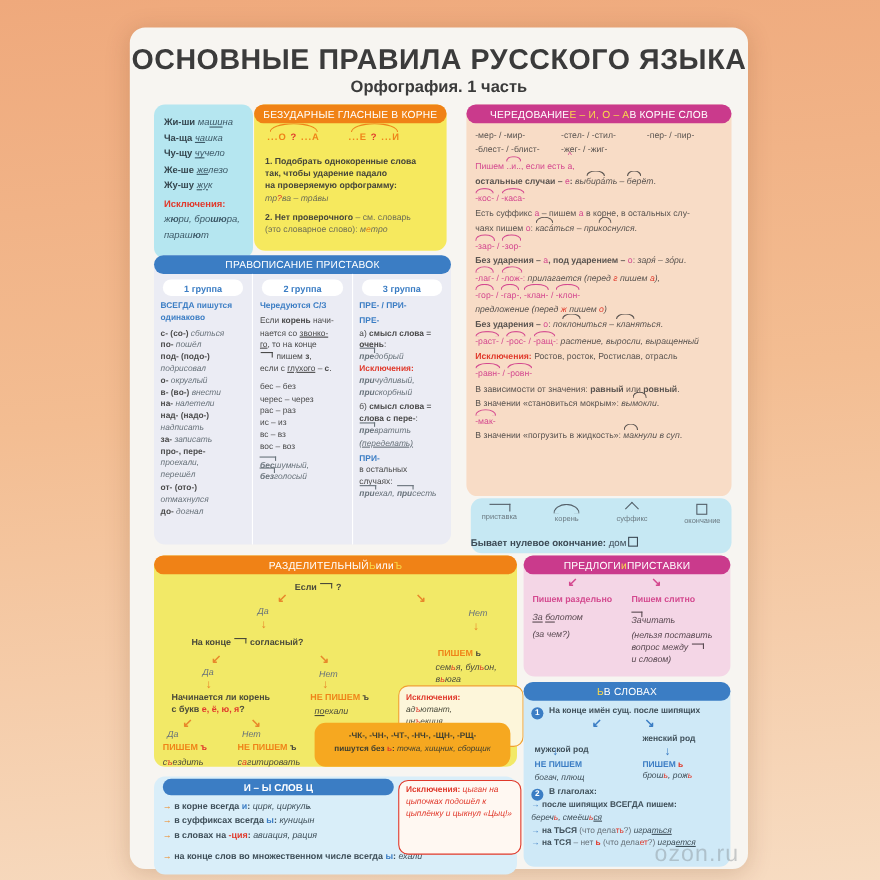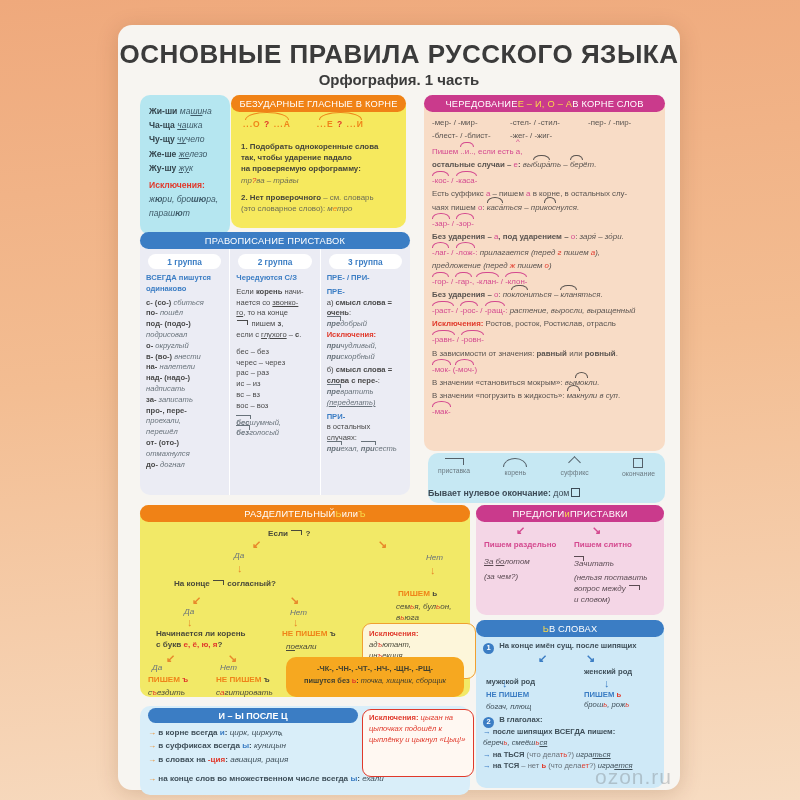--- a/index.html
+++ b/index.html
@@ -137,31 +137,30 @@
           <div class="ln "><span class="c3">-мер- / -мир-</span><span class="c3">-стел- / -стил-</span><span>-пер- / -пир-</span></div>
           <div class="ln "><span class="c3">-блест- / -блист-</span><span>-жег- / -жиг-</span></div>
           <div class="ln gap"><span class="pink">Пишем </span><span class="pink arc">..и..</span><span class="pink">, если есть </span><span class="pink sfx">а</span><span class="pink">,</span></div>
           <div class="ln "><span class="b">остальные случаи – </span><span class="pink">е</span><span class="b">: </span><span class="it">вы</span><span class="it arc">бира́</span><span class="it">ть</span><span> – </span><span class="it arc">бер</span><span class="it">ёт</span><span>.</span></div>
           <div class="ln gap"><span class="pink arc">-кос-</span><span class="pink"> / </span><span class="pink arc">-каса-</span></div>
           <div class="ln "><span>Есть суффикс </span><span class="pink">а</span><span> – пишем </span><span class="pink">а</span><span> в корне, в остальных слу-</span></div>
           <div class="ln "><span>чаях пишем </span><span class="pink">о</span><span>: </span><span class="it arc">каса́</span><span class="it">ться</span><span> – </span><span class="it">при</span><span class="it arc">кос</span><span class="it">нулся</span><span>.</span></div>
           <div class="ln gap"><span class="pink arc">-зар-</span><span class="pink"> / </span><span class="pink arc">-зор-</span></div>
           <div class="ln "><span class="b">Без ударения – </span><span class="pink">а</span><span class="b">, под ударением – </span><span class="pink">о</span><span>: </span><span class="it">заря́ – зо́ри</span><span>.</span></div>
           <div class="ln gap"><span class="pink arc">-лаг-</span><span class="pink"> / </span><span class="pink arc">-лож-</span><span class="pink">: </span><span class="it">прилагается (перед </span><span class="it red">г</span><span class="it"> пишем </span><span class="it red">а</span><span class="it">),</span></div>
+          <div class="ln gap"><span class="pink arc">-гор-</span><span class="pink"> / </span><span class="pink arc">-гар-</span><span class="pink">,  </span><span class="pink arc">-клан-</span><span class="pink"> / </span><span class="pink arc">-клон-</span></div>
           <div class="ln "><span class="it">предложение (перед </span><span class="it red">ж</span><span class="it"> пишем </span><span class="it red">о</span><span class="it">)</span></div>
-          <div class="ln gap"><span class="pink arc">-гор-</span><span class="pink"> / </span><span class="pink arc">-гар-</span><span class="pink">,  </span><span class="pink arc">-клан-</span><span class="pink"> / </span><span class="pink arc">-клон-</span></div>
           <div class="ln "><span class="b">Без ударения – </span><span class="pink">о</span><span>: </span><span class="it">по</span><span class="it arc">клон</span><span class="it">иться</span><span> – </span><span class="it arc">клан</span><span class="it">яться</span><span>.</span></div>
           <div class="ln gap"><span class="pink arc">-раст-</span><span class="pink"> / </span><span class="pink arc">-рос-</span><span class="pink"> / </span><span class="pink arc">-ращ-</span><span class="pink">: </span><span class="it">растение, выросли, выращенный</span></div>
           <div class="ln "><span class="red b">Исключения: </span><span>Ростов, росток, Ростислав, отрасль</span></div>
           <div class="ln gap"><span class="pink arc">-равн-</span><span class="pink"> / </span><span class="pink arc">-ровн-</span></div>
           <div class="ln "><span>В зависимости от значения: </span><span class="b">равный</span><span> или </span><span class="b">ровный</span><span>.</span></div>
-          <div class="ln gap"><span class="pink arc">-мок-</span><span class="pink"> (</span><span class="pink arc">-моч-</span><span class="pink">)</span></div>
           <div class="ln "><span>В значении «становиться мокрым»: </span><span class="it">вы</span><span class="it arc">мок</span><span class="it">ли</span><span>.</span></div>
+          <div class="ln gap"><span class="pink arc">-мак-</span></div>
           <div class="ln "><span>В значении «погрузить в жидкость»: </span><span class="it arc">мак</span><span class="it">нули в суп</span><span>.</span></div>
-          <div class="ln gap"><span class="pink arc">-мак-</span></div>
         </div>
     </div>
 
     <div class="bx box-d">
       <div class="hdr hdr-blue">ПРАВОПИСАНИЕ ПРИСТАВОК</div>
       <div class="cols">
         <div class="col">
           <div class="gp">1 группа</div>
           <div class="colbody">
               <div class="ln "><span class="blue b">ВСЕГДА пишутся</span></div>
@@ -333,21 +332,21 @@
       <div class="hnode" style="left:7px;top:95px"><span class="ncirc">2</span><span class="b"> В глаголах:</span></div>
       <div class="hbullets">
           <div class="ln "><span class="blue b">→ </span><span class="b">после шипящих ВСЕГДА пишем:</span></div>
           <div class="ln "><span class="it">береч</span><span class="it red">ь</span><span class="it">, смеёш</span><span class="it red">ь</span><span class="it u">ся</span></div>
           <div class="ln "><span class="blue b">→ </span><span class="b">на ТЬСЯ</span><span class="gy"> (что дела</span><span class="red">ть</span><span class="gy">?) </span><span class="it">игра</span><span class="it u">ться</span></div>
           <div class="ln "><span class="blue b">→ </span><span class="b">на ТСЯ</span><span class="gy"> – нет </span><span class="red b">ь</span><span class="gy"> (что дела</span><span class="red">ет</span><span class="gy">?) </span><span class="it">игра</span><span class="it u">ется</span></div>
         </div>
     </div>
 
     <div class="bx box-i">
-      <div class="ihdr">И – Ы ПОСЛЕ Ц</div>
+      <div class="ihdr">И – Ы СЛОВ Ц</div>
       <div class="ibullets">
           <div class="ln "><span class="orange b">→ </span><span class="b">в корне всегда </span><span class="blue b">и</span><span class="b">: </span><span class="it">цирк, циркуль</span></div>
           <div class="ln "><span class="orange b">→ </span><span class="b">в суффиксах всегда </span><span class="blue b">ы</span><span class="b">: </span><span class="it">куниц</span><span class="it sfx">ын</span></div>
           <div class="ln "><span class="orange b">→ </span><span class="b">в словах на </span><span class="red b">-ция</span><span class="b">: </span><span class="it">авиация, рация</span></div>
           <div class="ln gap2"><span class="orange b">→ </span><span class="b">на конце слов во множественном числе всегда </span><span class="blue b">ы</span><span class="b">: </span><span class="it">ехали</span></div>
         </div>
       <div class="exci"><span class="red b">Исключения: </span><span class="red it">цыган на цыпочках подошёл к цыплёнку и цыкнул «Цыц!»</span></div>
     </div>
 
     <div class="watermark">ozon.ru</div>

